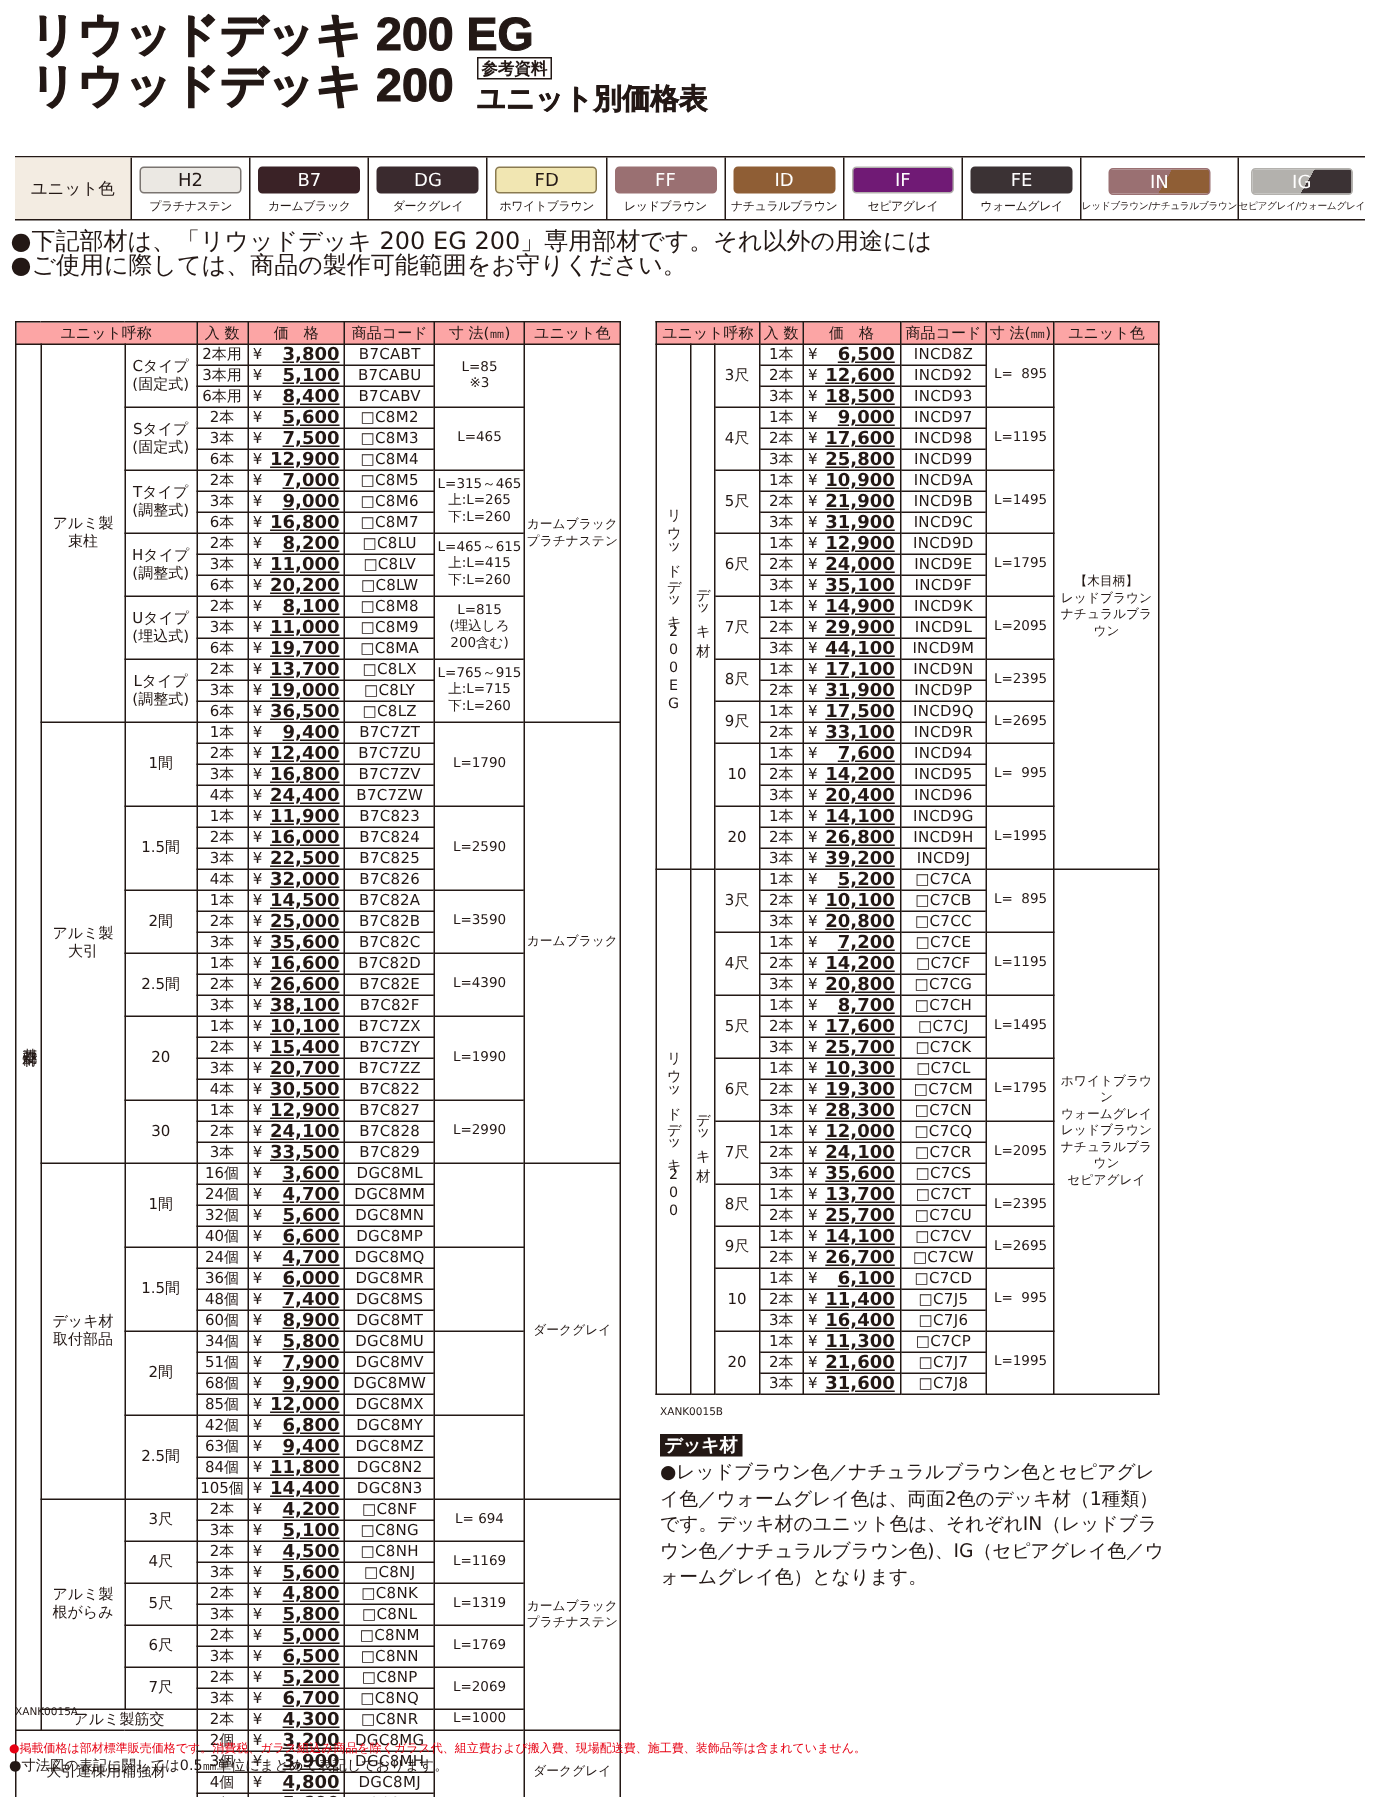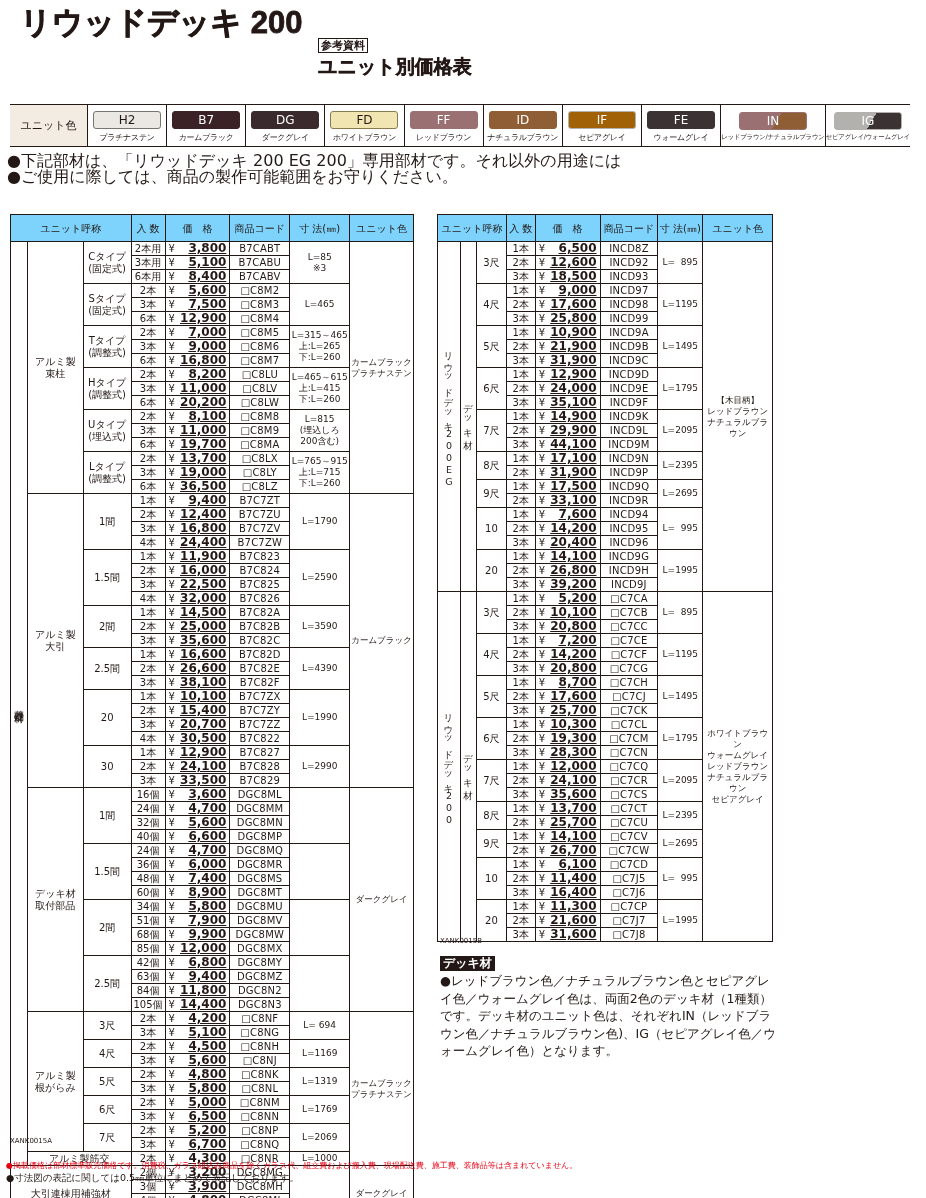--- a/index.html
+++ b/index.html
@@ -11,40 +11,41 @@
 .cb-label{width:78px;background:#f3ece2;display:flex;align-items:center;justify-content:center;font-size:11px;border-right:1px solid #231815}
 .cb-item{flex:1;border-right:1px solid #231815;display:flex;flex-direction:column;align-items:center;justify-content:center;padding-top:2px}
 .cb-item:last-child{border-right:none}
 .swatch{width:68px;height:18px;border-radius:3px;font-size:12px;color:#fff;display:flex;align-items:center;justify-content:center;font-weight:normal}
 .cb-name{font-size:8px;margin-top:3px;white-space:nowrap;letter-spacing:-0.3px}
 .notes{position:absolute;left:7px;top:153px;font-size:16px;line-height:16px}
 .notes p{margin:0}
 .notes .ind{padding-left:12px}
 table.pt{position:absolute;border-collapse:collapse;font-size:10px;line-height:13px}
 table.pt td,table.pt th{border:1px solid #231815;text-align:center;vertical-align:middle;padding:0;height:14px;white-space:nowrap}
-table.pt th{background:#7dd3fc;font-weight:normal;height:27px}
+table.pt th{background:#fca5a5;font-weight:normal;height:15px}
 table.pt td.price{text-align:left;padding-left:3px;font-weight:bold;font-size:12px}
 table.pt td.price span.yen{font-weight:normal;font-size:10px;float:left}
 table.pt td.price span.amt{float:right;padding-right:3px;text-decoration:underline}
 table.pt td.col{font-size:8.5px;line-height:11px}
 table.pt td.vert{writing-mode:vertical-rl;text-orientation:upright;font-size:10px;letter-spacing:1px}
 table.pt td.code{font-size:10px;letter-spacing:0.2px}
 table.pt td.size{font-size:9px;line-height:11px}
 .left-tbl{left:10px;top:214px;width:404px}
 .right-tbl{left:437px;top:214px;width:336px}
 .codelabel{position:absolute;font-size:7px;color:#231815}
 .deck-head{position:absolute;left:440px;top:956px;background:#231815;color:#fff;font-weight:bold;font-size:12px;padding:0 3px;line-height:15px}
 .deck-note{position:absolute;left:440px;top:972px;width:340px;font-size:12.5px;line-height:17.5px}
 .foot{position:absolute;left:6px;top:1160px;font-size:9.5px;line-height:12px}
 .foot .red{color:#e60012;font-size:8px}
 </style>
 </head>
 <body>
 
 <div class="title">
+  <div>リウッドデッキ 200 EG</div>
   <div>リウッドデッキ 200</div>
 </div>
 <div class="sub-badge">参考資料</div>
 <div class="sub-title">ユニット別価格表</div>
 
 <div class="colorbar">
   <div class="cb-label">ユニット色</div>
   <div id="cb-items" style="display:contents"><div class="cb-item">
         <div class="swatch" style="background: rgb(235, 232, 227); color: rgb(35, 24, 21); border: 1px solid rgb(122, 116, 112);">H2</div>
         <div class="cb-name">プラチナステン</div>
@@ -57,21 +58,21 @@
       </div><div class="cb-item">
         <div class="swatch" style="background: rgb(241, 230, 178); color: rgb(35, 24, 21); border: 1px solid rgb(138, 122, 80);">FD</div>
         <div class="cb-name">ホワイトブラウン</div>
       </div><div class="cb-item">
         <div class="swatch" style="background: rgb(154, 112, 114); color: rgb(255, 255, 255); border: 1px solid rgb(154, 112, 114);">FF</div>
         <div class="cb-name">レッドブラウン</div>
       </div><div class="cb-item">
         <div class="swatch" style="background: rgb(143, 94, 53); color: rgb(255, 255, 255); border: 1px solid rgb(143, 94, 53);">ID</div>
         <div class="cb-name">ナチュラルブラウン</div>
       </div><div class="cb-item">
-        <div class="swatch" style="background: #a16207; color: rgb(255, 255, 255); border: 1px solid rgb(179, 177, 173);">IF</div>
+        <div class="swatch" style="background: #701a75; color: rgb(255, 255, 255); border: 1px solid rgb(179, 177, 173);">IF</div>
         <div class="cb-name">セピアグレイ</div>
       </div><div class="cb-item">
         <div class="swatch" style="background: rgb(59, 50, 52); color: rgb(255, 255, 255); border: 1px solid rgb(59, 50, 52);">FE</div>
         <div class="cb-name">ウォームグレイ</div>
       </div><div class="cb-item">
         <div class="swatch" style="background: linear-gradient(120deg, rgb(154, 112, 114) 55%, rgb(143, 94, 53) 55%); color: rgb(255, 255, 255); border: 1px solid rgb(154, 112, 114);">IN</div>
         <div class="cb-name" style="font-size: 6.5px;">レッドブラウン/ナチュラルブラウン</div>
       </div><div class="cb-item">
         <div class="swatch" style="background: linear-gradient(120deg, rgb(179, 177, 173) 55%, rgb(59, 50, 52) 55%); color: rgb(255, 255, 255); border: 1px solid rgb(179, 177, 173);">IG</div>
         <div class="cb-name" style="font-size: 6.5px;">セピアグレイ/ウォームグレイ</div>

